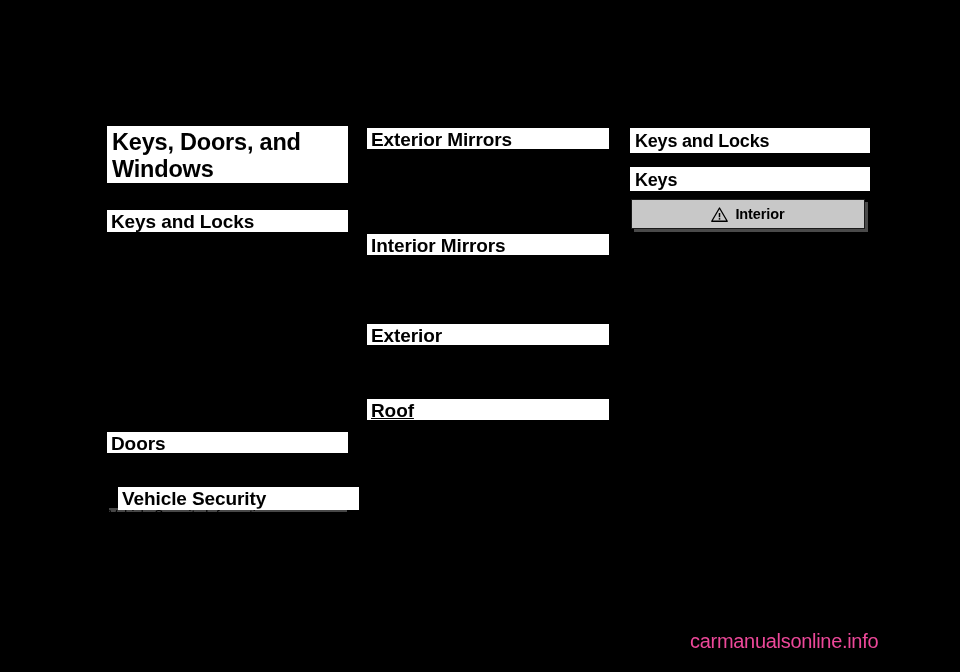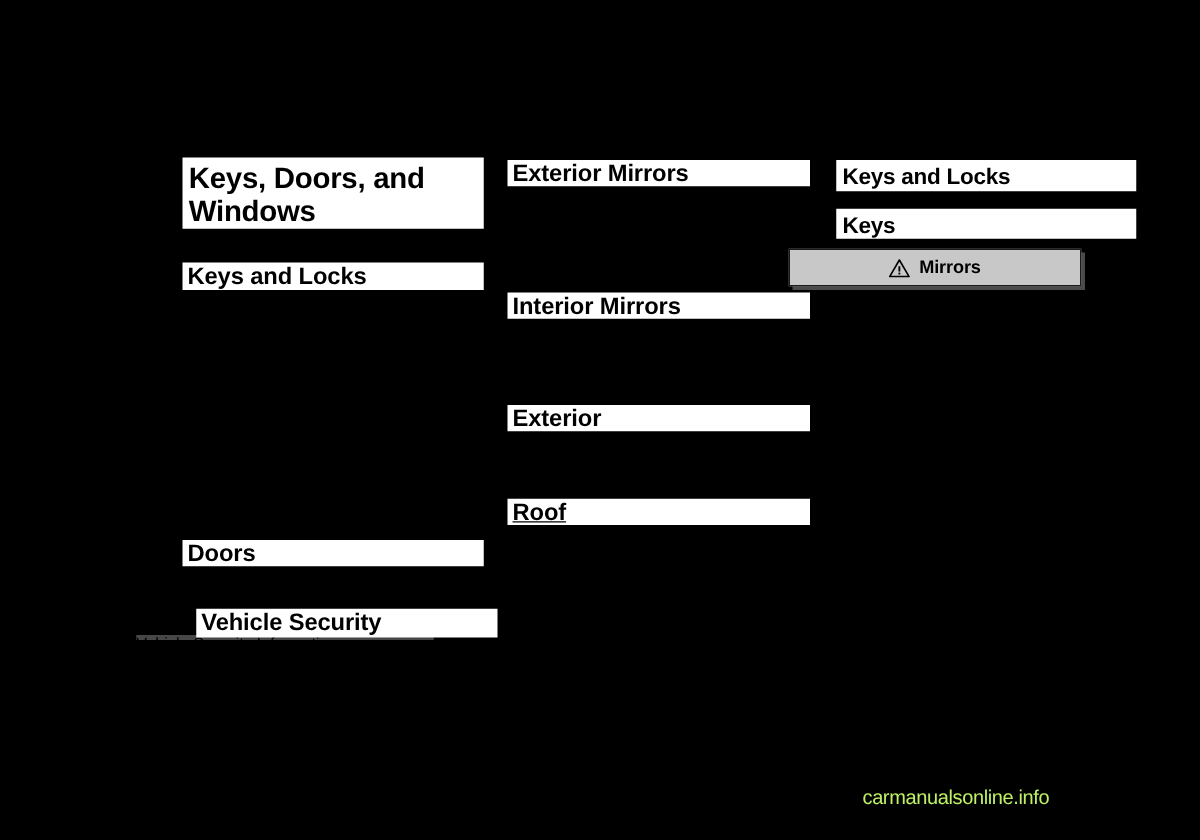--- a/index.html
+++ b/index.html
@@ -27,21 +27,20 @@
 
   
   .bar {
     position: absolute;
     background: #ffffff;
     color: #000000;
     font-weight: bold;
     box-sizing: border-box;
     white-space: nowrap;
     overflow: hidden;
-    margin-left: 39px;
   }
 
   
   .chapter-title {
     left: 107px;
     top: 126px;
     width: 241px;
     height: 57px;
     padding: 3px 0 0 5px;
     font-size: 23.5px;
@@ -125,22 +124,22 @@
     line-height: 14px;
     white-space: nowrap;
     opacity: 0.28;
   }
 
   
   .watermark {
     position: absolute;
     left: 690px;
     top: 631px;
-    font-size: 16px;
-    color: #bef264;
+    font-size: 20px;
+    color: #ec4899;
     letter-spacing: -0.3px;
     line-height: 1;
     white-space: nowrap;
     text-align: center;
   }
 </style>
 </head>
 <body>
 
 <div class="page">
@@ -168,18 +167,18 @@
   <div class="bar sec-major bar-keys-r">Keys</div>
 
   <div class="warning-box">
     <span>
       <svg class="warning-icon" viewBox="0 0 34 30" xmlns="http://www.w3.org/2000/svg">
         <path d="M17 2 L32.5 28.5 L1.5 28.5 Z" fill="none" stroke="#000000" stroke-width="2.6" stroke-linejoin="round"></path>
         <rect x="15.5" y="12" width="3" height="8.5" fill="#000000"></rect>
         <rect x="15.5" y="22.2" width="3" height="3" fill="#000000"></rect>
       </svg>
     </span>
-    <span class="warning-label">Mirrors</span>
+    <span class="warning-label">Interior</span>
   </div>
 
   <div class="watermark">carmanualsonline.info</div>
 
 </div>
 
 </body></html>

